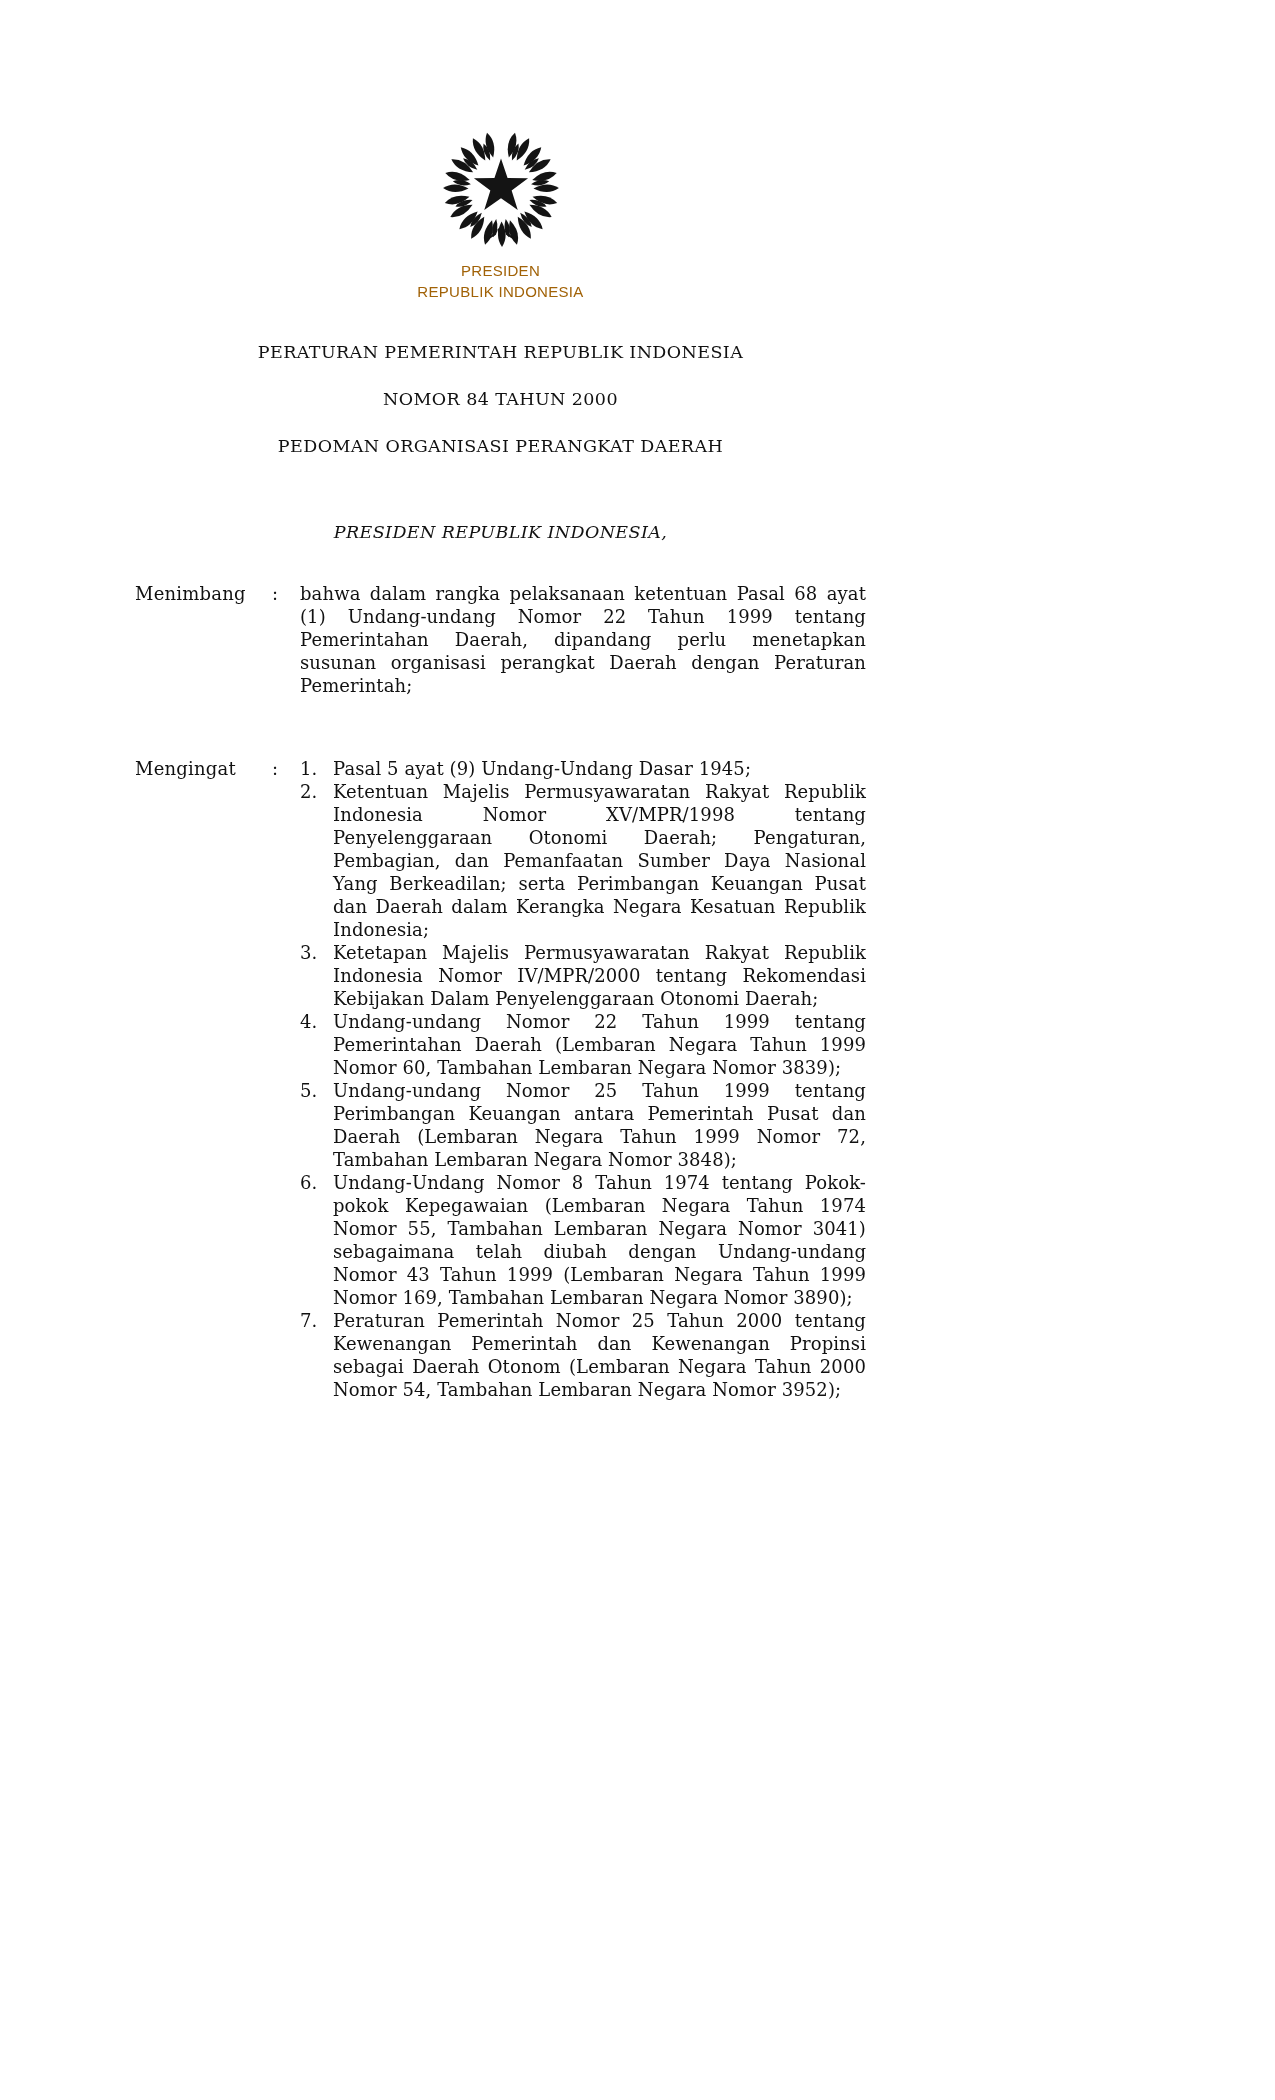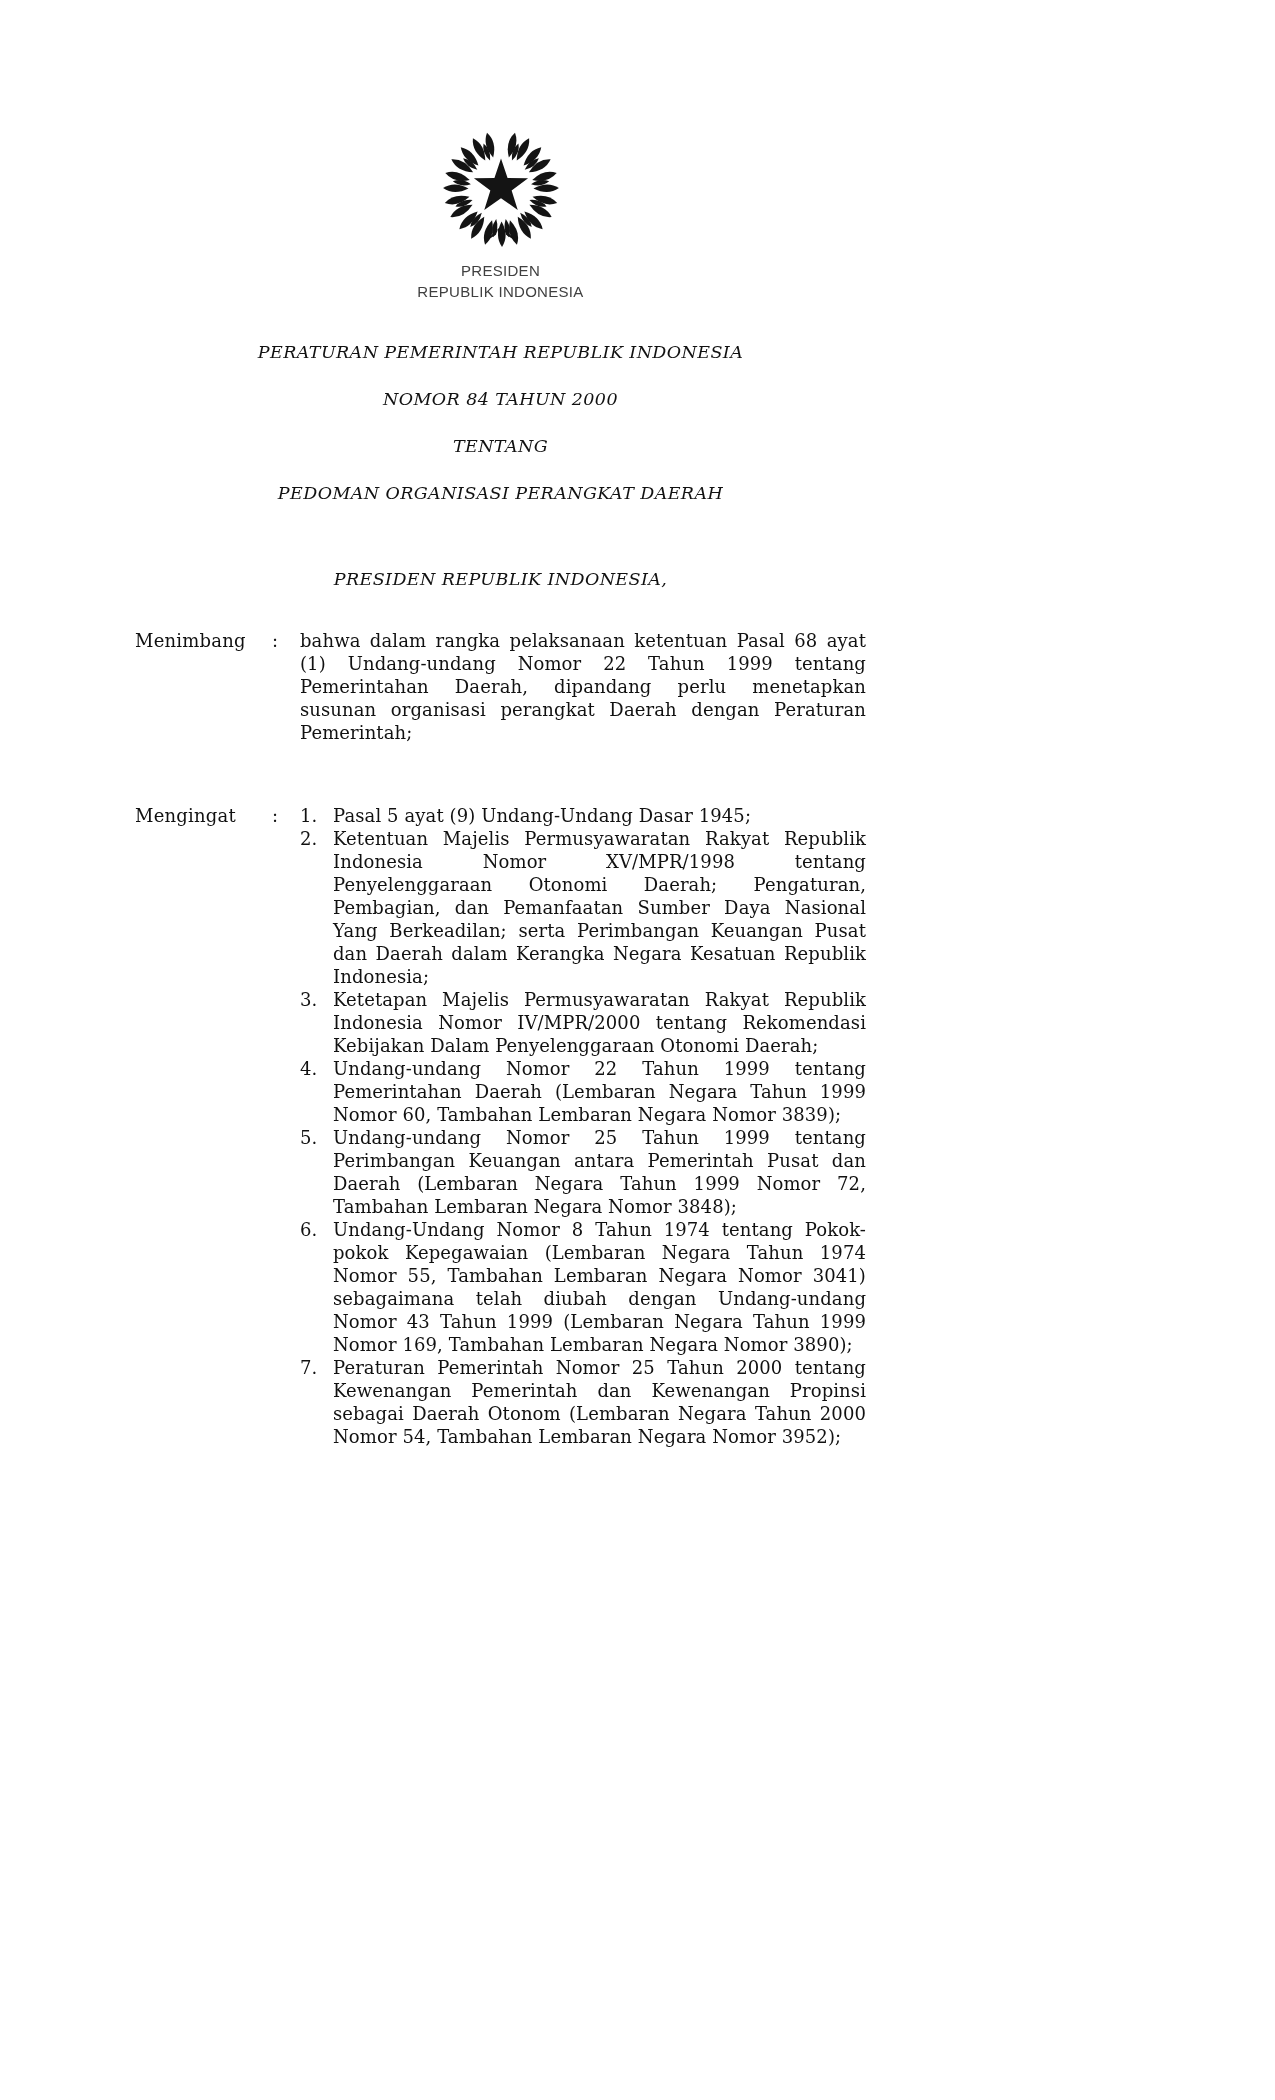--- a/index.html
+++ b/index.html
@@ -30,34 +30,33 @@
   .emblem-wrap svg {
     width: 122px;
     height: 126px;
   }
   .org {
     margin-top: 8px;
     text-align: center;
     font-family: "Liberation Sans", sans-serif;
     font-size: 15px;
     line-height: 21px;
-    color: #404040;
+    color: #a16207;
     letter-spacing: 0.3px;
   }
   .title-block {
     margin-top: 40px;
     text-align: center;
   }
   .title-line {
     font-size: 17.5px;
     line-height: 20px;
     letter-spacing: 0.4px;
     margin-bottom: 27px;
     white-space: nowrap;
-    font-style: italic;
   }
   .title-line:last-child { margin-bottom: 4px; }
   .salutation {
     margin-top: 66px;
     text-align: center;
     font-size: 17.5px;
     letter-spacing: 0.4px;
     line-height: 20px;
     font-style: italic;
   }
@@ -154,21 +153,20 @@
   </div>
 
   <div class="org">
     <div>PRESIDEN</div>
     <div>REPUBLIK INDONESIA</div>
   </div>
 
   <div class="title-block">
     <div class="title-line">PERATURAN PEMERINTAH REPUBLIK INDONESIA</div>
     <div class="title-line">NOMOR 84 TAHUN 2000</div>
-    <div class="title-line">TENTANG</div>
     <div class="title-line">PEDOMAN ORGANISASI PERANGKAT DAERAH</div>
   </div>
 
   <div class="salutation">PRESIDEN REPUBLIK INDONESIA,</div>
 
   <div class="clause-row menimbang">
     <div class="clause-label">Menimbang</div>
     <div class="clause-colon">:</div>
     <div class="clause-body">bahwa dalam rangka pelaksanaan ketentuan Pasal 68 ayat (1) Undang-undang Nomor 22 Tahun 1999 tentang Pemerintahan Daerah, dipandang perlu menetapkan susunan organisasi perangkat Daerah dengan Peraturan Pemerintah;</div>
   </div>

